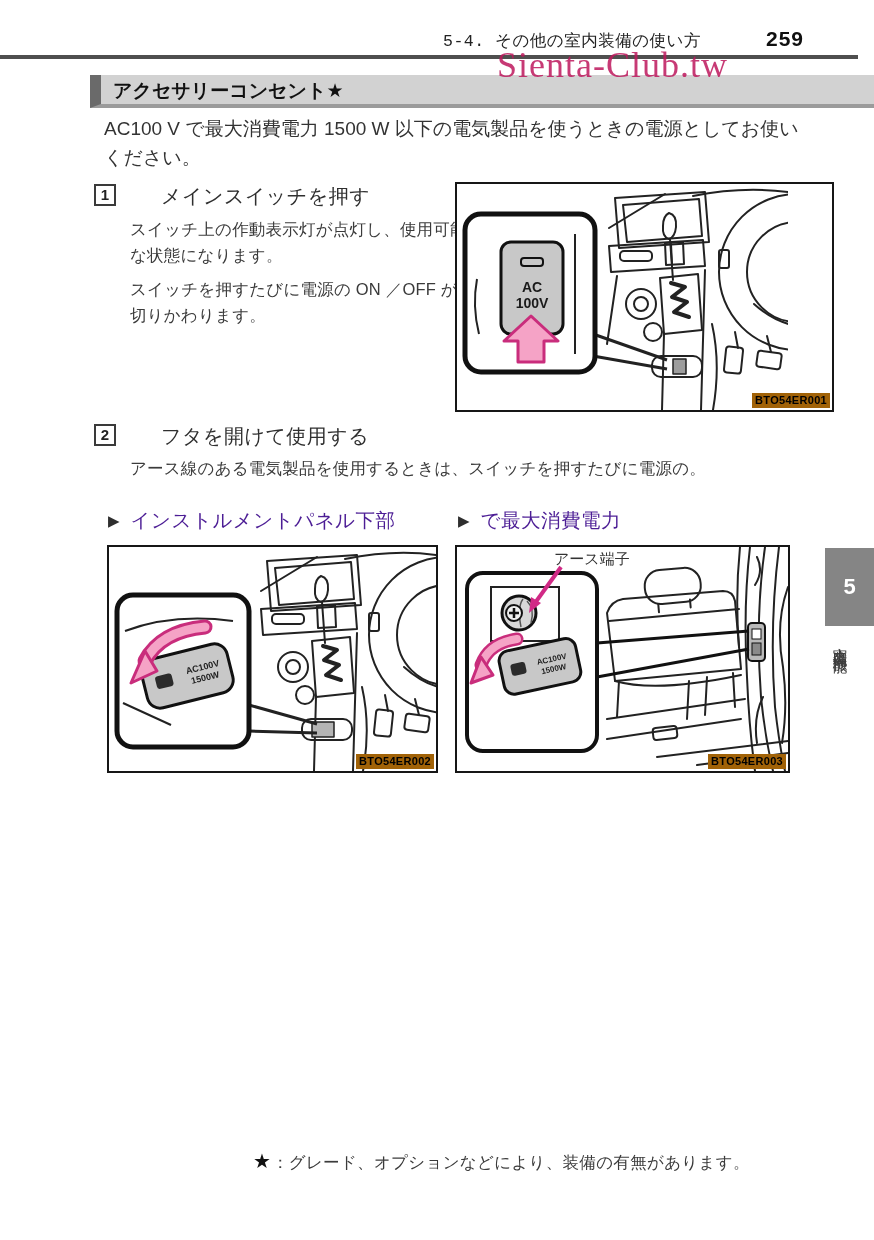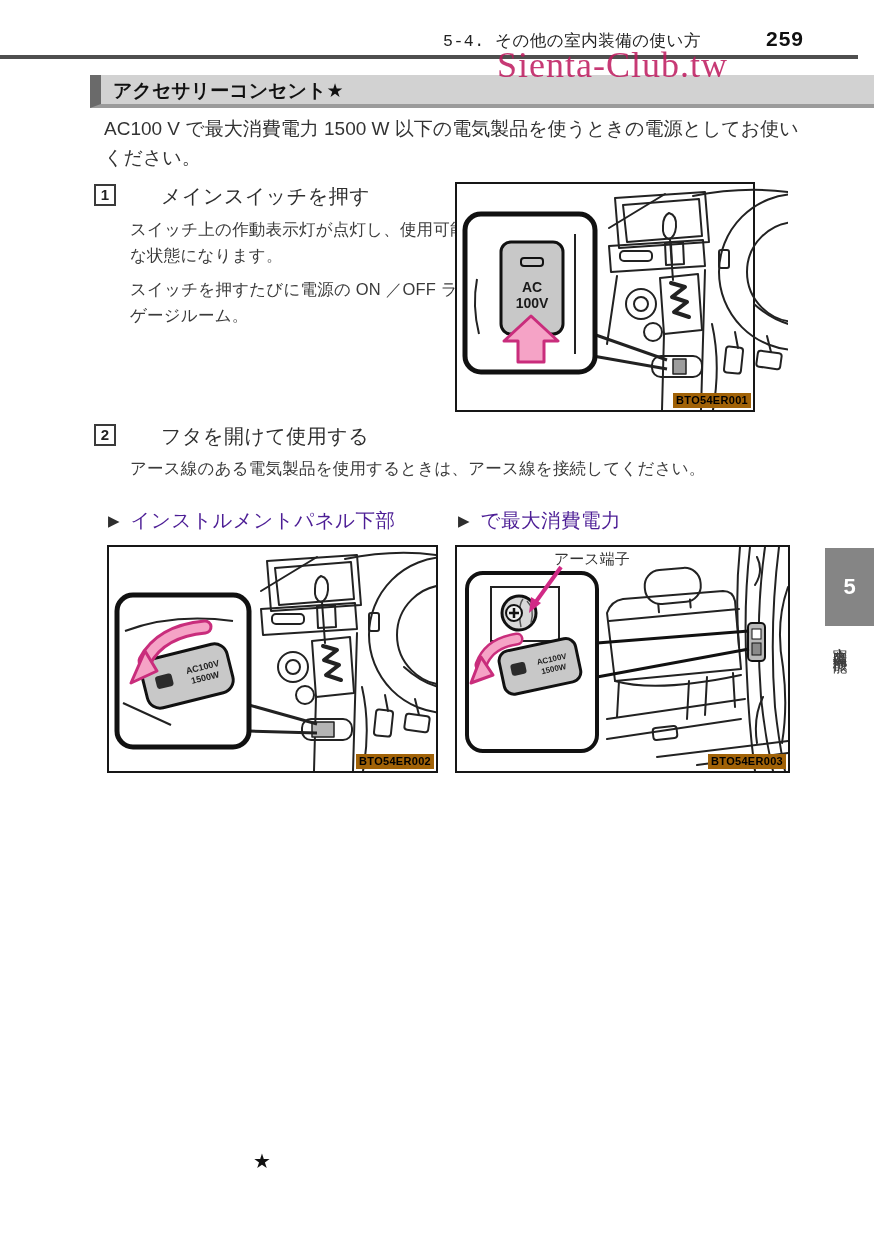--- a/index.html
+++ b/index.html
@@ -50,21 +50,21 @@
   .step1-para2{top:277px;left:130px;width:338px;}
   .step2-para1{top:456px;left:130px;width:680px;}
   
   .loc-heading{display:flex;align-items:center;gap:11px;}
   .loc1{top:507px;left:108px;}
   .loc2{top:507px;left:458px;}
   .loc-marker{font-size:15px;color:#2e2e2e;line-height:1;}
   .loc-label{font-size:19.5px;color:#4c1d95;letter-spacing:.5px;}
   
   .figure{border:2px solid #161616;background:#fff;}
-  .fig1{top:182px;left:455px;width:300px;height:230px;}
+  .fig1{top:182px;left:455px;width:379px;height:230px;}
   .fig2{top:545px;left:107px;width:331px;height:228px;}
   .fig3{top:545px;left:455px;width:335px;height:228px;}
   .figcode{
     position:absolute;right:2px;bottom:2px;background:#a16207;color:#000;
     font-size:11px;font-weight:bold;padding:0 3px;line-height:15px;letter-spacing:.3px;
   }
   .figure svg{display:block;}
   
   .tab{top:548px;left:825px;width:49px;height:78px;background:var(--tab-bg);
     display:flex;align-items:center;justify-content:center;}
@@ -89,21 +89,21 @@
 
 <div class="abs title-bar">
   <span>アクセサリーコンセント★</span>
 </div>
 
 <div class="abs intro">AC100 V で最大消費電力 1500 W 以下の電気製品を使うときの電源としてお使いください。</div>
 
 <div class="abs stepbox step1-box">1</div>
 <div class="abs step-heading step1-heading">メインスイッチを押す</div>
 <div class="abs para step1-para1">スイッチ上の作動表示灯が点灯し、使用可能な状態になります。</div>
-<div class="abs para step1-para2">スイッチを押すたびに電源の ON ／OFF ラゲージルーム。</div>
+<div class="abs para step1-para2">スイッチを押すたびに電源の ON ／OFF が切りかわります。</div>
 
 <div class="abs figure fig1">
   <svg width="331" height="226" viewBox="0 0 331 226">
 
     <g stroke="#222" stroke-width="2" fill="none" stroke-linecap="round" stroke-linejoin="round">
       <path d="M152,44 L208,10"></path>
       <path d="M236,12 Q285,2 331,8"></path>
       <path d="M158,14 L248,8 L252,58 L162,64 Z"></path>
       <path d="M166,21 L242,15 L245,52 L170,58 Z"></path>
       <path d="M152,62 L246,56 L248,82 L154,88 Z"></path>
@@ -147,21 +147,21 @@
       <text x="75" y="108" text-anchor="middle" font-size="14" font-weight="bold" fill="#1a1a1a">AC</text>
       <text x="75" y="124" text-anchor="middle" font-size="14" font-weight="bold" fill="#1a1a1a">100V</text>
       <polygon points="74,132 101,157 87,157 87,178 61,178 61,157 47,157" fill="#f5a3c6" stroke="#c92d7c" stroke-width="3" stroke-linejoin="round"></polygon>
     </g>
   </svg>
   <div class="figcode">BTO54ER001</div>
 </div>
 
 <div class="abs stepbox step2-box">2</div>
 <div class="abs step-heading step2-heading">フタを開けて使用する</div>
-<div class="abs para step2-para1">アース線のある電気製品を使用するときは、アース線を接続してください。</div>
+<div class="abs para step2-para1">アース線のある電気製品を使用するときは、スイッチを押すたびに電源の。</div>
 
 <div class="abs loc-heading loc1">
   <span class="loc-marker">▶</span>
   <span class="loc-label">インストルメントパネル下部</span>
 </div>
 <div class="abs loc-heading loc2">
   <span class="loc-marker">▶</span>
   <span class="loc-label">で最大消費電力</span>
 </div>
 
@@ -285,13 +285,14 @@
   <div class="figcode">BTO54ER003</div>
 </div>
 
 <div class="abs tab">
   <span>5</span>
 </div>
 <div class="abs tab-label">室内装備・機能</div>
 
 <div class="abs footnote">
   <span class="star">★</span>
+  <span class="ftext">：グレード、オプションなどにより、装備の有無があります。</span>
 </div>
 
 </body></html>

